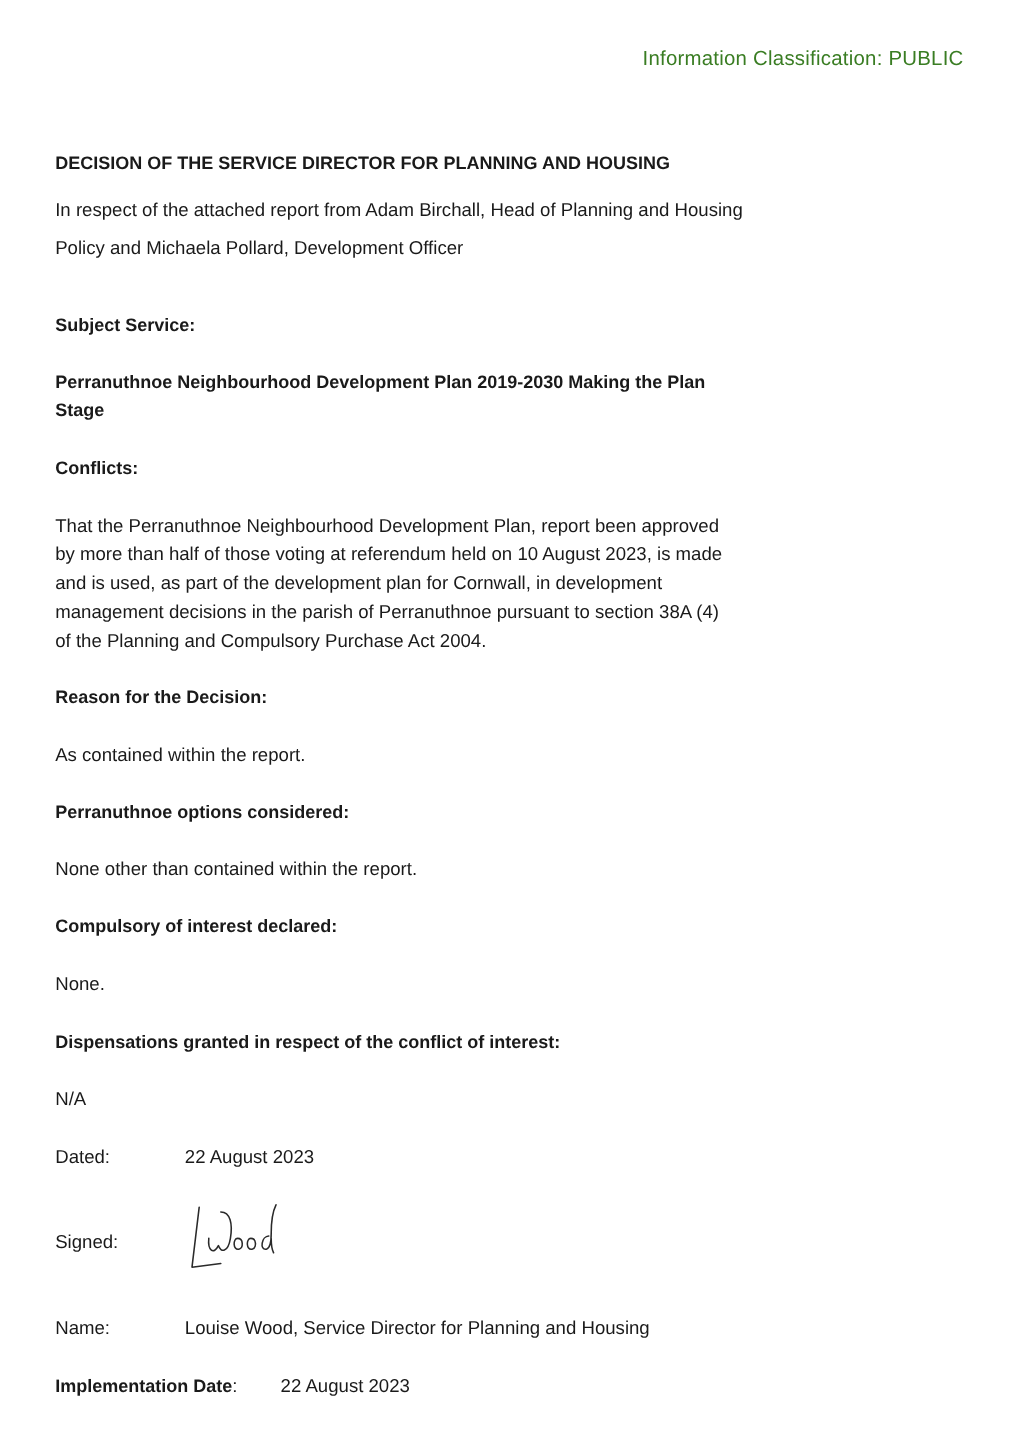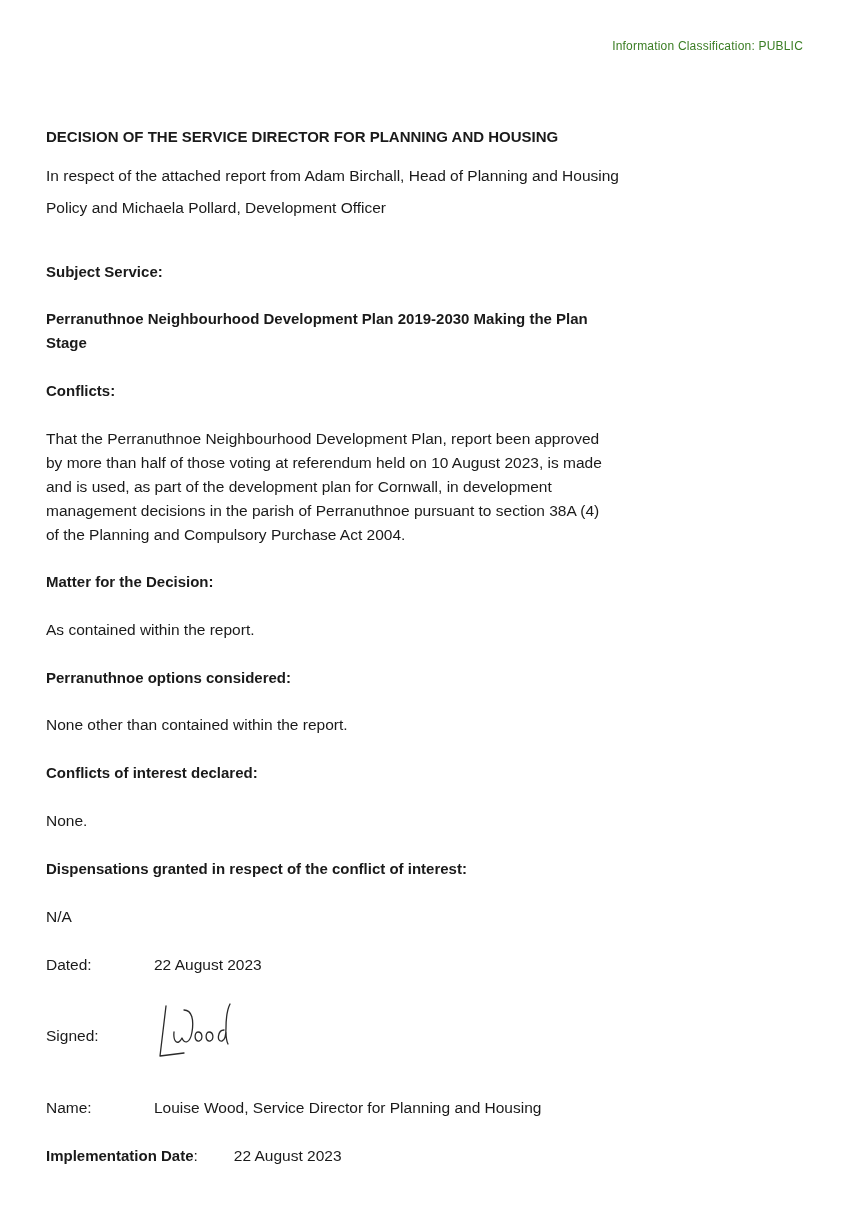--- a/index.html
+++ b/index.html
@@ -2,21 +2,21 @@
 <html><head>
 <meta charset="utf-8">
 <style>
   html, body { margin: 0; padding: 0; background: #ffffff; }
   body {
     width: 857px; height: 1211px; position: relative; overflow: hidden;
     font-family: "Liberation Sans", sans-serif; color: #1a1a1a;
   }
   .classification {
     position: absolute; top: 39px; right: 54px;
-    font-size: 12px; color: #3a7d23; letter-spacing: 0.2px;
+    font-size: 17px; color: #3a7d23; letter-spacing: 0.2px;
   }
   .page { position: absolute; left: 46px; top: 0; width: 680px; }
   .p { position: absolute; left: 0; font-size: 15.5px; line-height: 24px; white-space: nowrap; }
   .b { font-weight: bold; font-size: 15px; }
   .label { display: inline-block; width: 108px; }
   .sig {
     position: absolute; left: 108px; top: -22px;
   }
 </style>
 </head>
@@ -34,27 +34,27 @@
   <div class="p b" style="top:307px">Perranuthnoe Neighbourhood Development Plan 2019-2030 Making the Plan</div>
   <div class="p b" style="top:331px">Stage</div>
 
   <div class="p b" style="top:379px">Conflicts:</div>
   <div class="p" style="top:427px">That the Perranuthnoe Neighbourhood Development Plan, report been approved</div>
   <div class="p" style="top:451px">by more than half of those voting at referendum held on 10 August 2023, is made</div>
   <div class="p" style="top:475px">and is used, as part of the development plan for Cornwall, in development</div>
   <div class="p" style="top:499px">management decisions in the parish of Perranuthnoe pursuant to section 38A (4)</div>
   <div class="p" style="top:523px">of the Planning and Compulsory Purchase Act 2004.</div>
 
-  <div class="p b" style="top:570px">Matter for the Decision:</div>
+  <div class="p b" style="top:570px">Reason for the Decision:</div>
   <div class="p" style="top:618px">As contained within the report.</div>
 
   <div class="p b" style="top:666px">Perranuthnoe options considered:</div>
   <div class="p" style="top:713px">None other than contained within the report.</div>
 
-  <div class="p b" style="top:761px">Conflicts of interest declared:</div>
+  <div class="p b" style="top:761px">Compulsory of interest declared:</div>
   <div class="p" style="top:809px">None.</div>
 
   <div class="p b" style="top:857px">Dispensations granted in respect of the conflict of interest:</div>
   <div class="p" style="top:905px">N/A</div>
 
   <div class="p" style="top:953px">
     <span class="label">Dated:</span><span>22 August 2023</span>
   </div>
 
   <div class="p" style="top:1024px">

